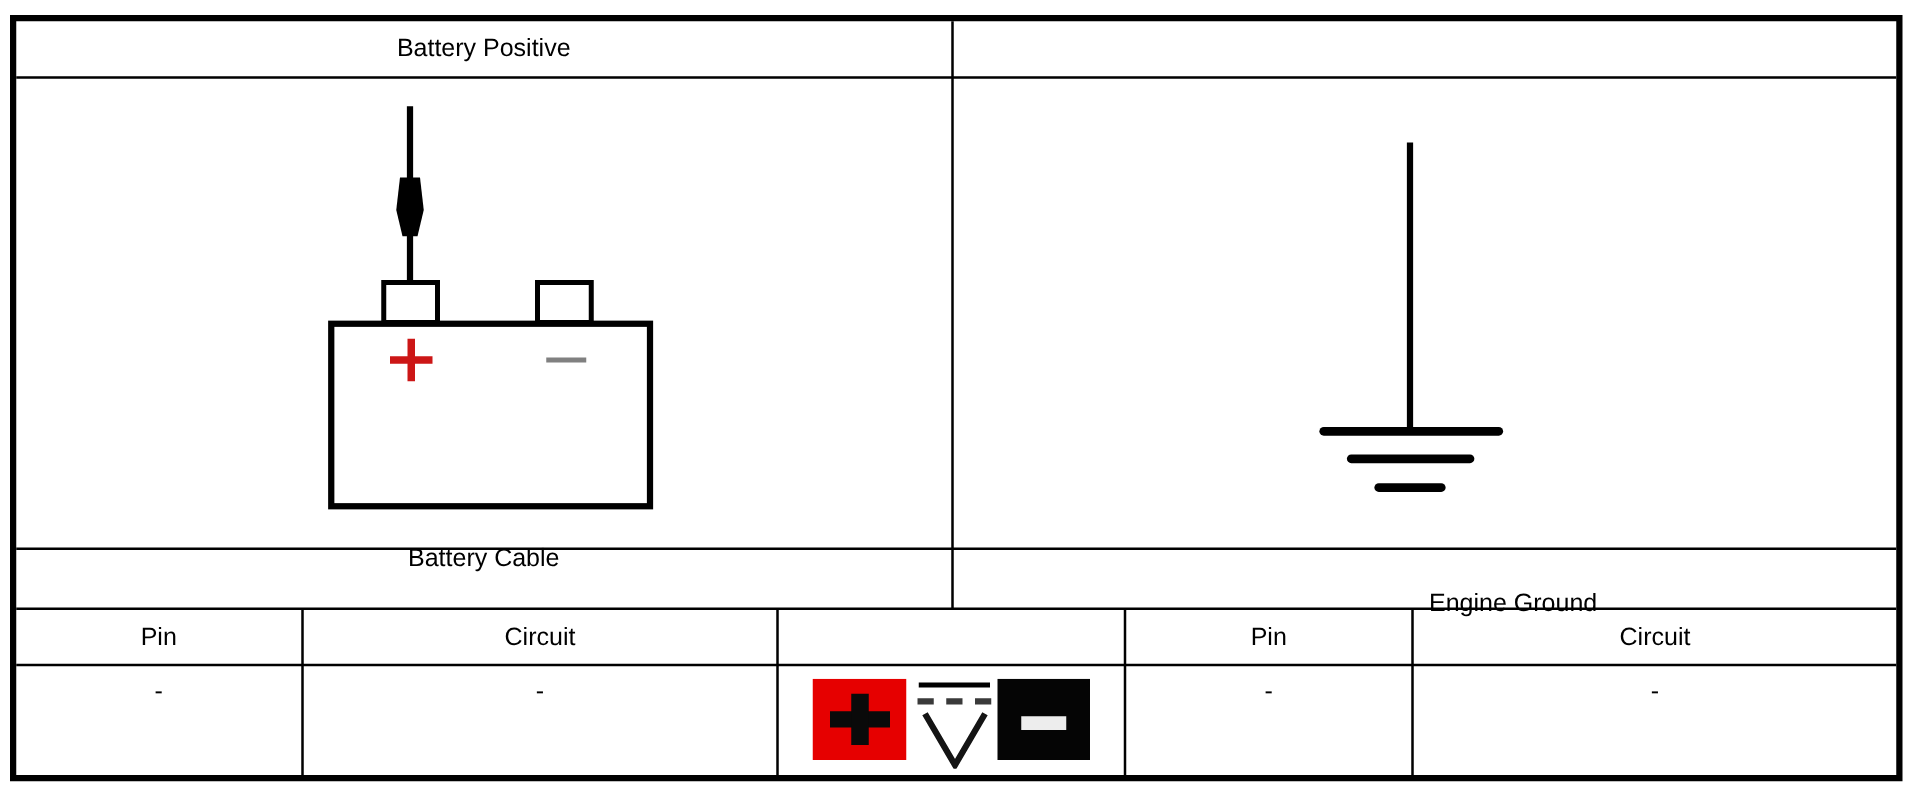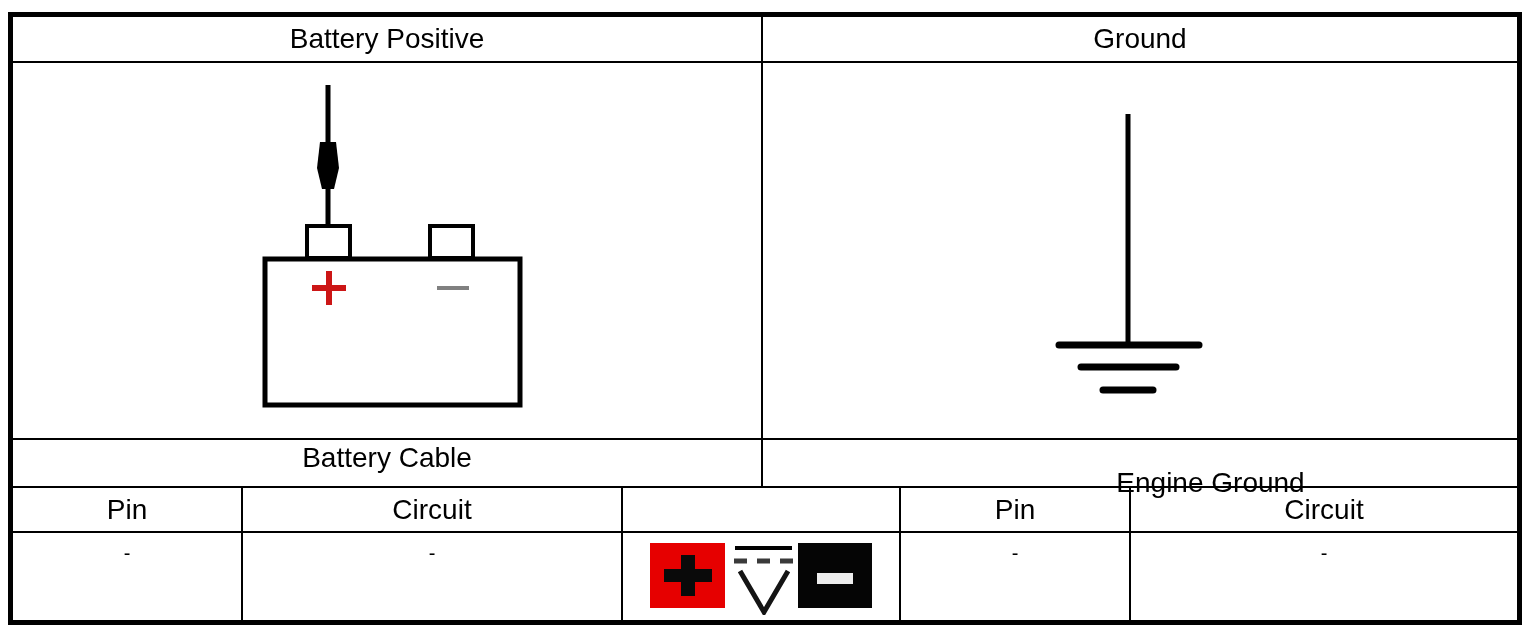--- a/index.html
+++ b/index.html
@@ -34,21 +34,21 @@
   .vline {
     position: absolute;
     width: 2px;
     background: #000000;
   }
   .cell {
     position: absolute;
     display: flex;
     align-items: center;
     justify-content: center;
-    font-size: 28px;
+    font-size: 20px;
     line-height: 1;
     white-space: nowrap;
   }
   .cell.value {
     align-items: flex-start;
     padding-top: 10px;
     box-sizing: border-box;
     font-size: 20px;
   }
   svg { position: absolute; display: block; }
@@ -65,21 +65,20 @@
   <div class="hline" style="top:486px"></div>
   <div class="hline" style="top:531px"></div>
 
   <div class="vline" style="left:761px; top:17px; height:471px"></div>
   <div class="vline" style="left:241px; top:487px; height:133px"></div>
   <div class="vline" style="left:621px; top:487px; height:133px"></div>
   <div class="vline" style="left:899px; top:487px; height:133px"></div>
   <div class="vline" style="left:1129px; top:487px; height:133px"></div>
 
   <div class="cell" style="left:13px; top:17px; width:748px; height:44px">Battery Positive</div>
-  <div class="cell" style="left:763px; top:17px; width:754px; height:44px">Ground</div>
 
   <svg style="left:250px; top:70px" width="280" height="345" viewBox="0 0 280 345">
     <line x1="78" y1="15" x2="78" y2="160" stroke="#000000" stroke-width="5"></line>
     <polygon points="70,72 86,72 89,98 84,119 72,119 67,98" fill="#000000"></polygon>
     <rect x="57" y="156" width="43" height="32" fill="#ffffff" stroke="#000000" stroke-width="4"></rect>
     <rect x="180" y="156" width="43" height="32" fill="#ffffff" stroke="#000000" stroke-width="4"></rect>
     <rect x="15" y="189" width="255" height="146" fill="#ffffff" stroke="#000000" stroke-width="5"></rect>
     <g>
       <line x1="62" y1="218" x2="96" y2="218" stroke="#cc1616" stroke-width="6"></line>
       <line x1="79" y1="201" x2="79" y2="235" stroke="#cc1616" stroke-width="6"></line>
@@ -87,21 +86,21 @@
     <line x1="187" y1="218" x2="219" y2="218" stroke="#808080" stroke-width="4"></line>
   </svg>
 
   <svg style="left:1040px; top:100px" width="180" height="300" viewBox="0 0 180 300">
     <line x1="88" y1="14" x2="88" y2="245" stroke="#000000" stroke-width="5"></line>
     <line x1="19" y1="245" x2="159" y2="245" stroke="#000000" stroke-width="7" stroke-linecap="round"></line>
     <line x1="41" y1="267" x2="136" y2="267" stroke="#000000" stroke-width="7" stroke-linecap="round"></line>
     <line x1="63" y1="290" x2="113" y2="290" stroke="#000000" stroke-width="7" stroke-linecap="round"></line>
   </svg>
 
-  <div class="cell" style="left:13px; top:435px; width:748px; height:45px">Battery Cable</div>
+  <div class="cell" style="left:13px; top:424px; width:748px; height:45px">Battery Cable</div>
   <div class="cell" style="left:763px; top:460px; width:895px; height:46px">Engine Ground</div>
 
   <div class="cell" style="left:13px; top:488px; width:228px; height:43px">Pin</div>
   <div class="cell" style="left:243px; top:488px; width:378px; height:43px">Circuit</div>
   <div class="cell" style="left:901px; top:488px; width:228px; height:43px">Pin</div>
   <div class="cell" style="left:1131px; top:488px; width:386px; height:43px">Circuit</div>
 
   <div class="cell value" style="left:13px; top:533px; width:228px; height:87px">-</div>
   <div class="cell value" style="left:243px; top:533px; width:378px; height:87px">-</div>
   <div class="cell value" style="left:901px; top:533px; width:228px; height:87px">-</div>

